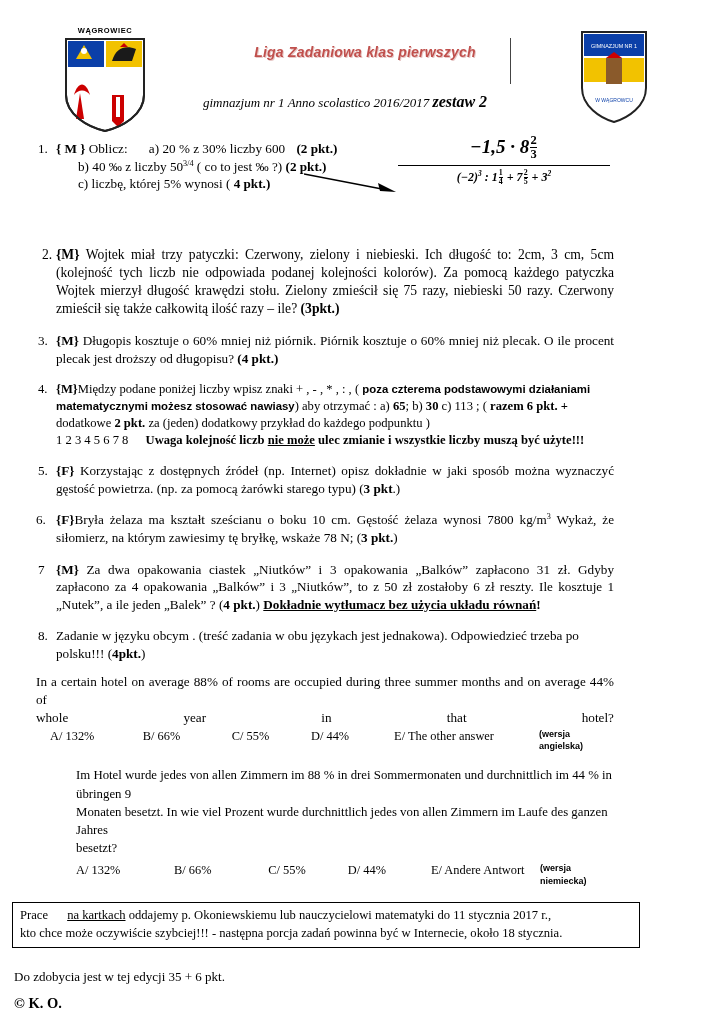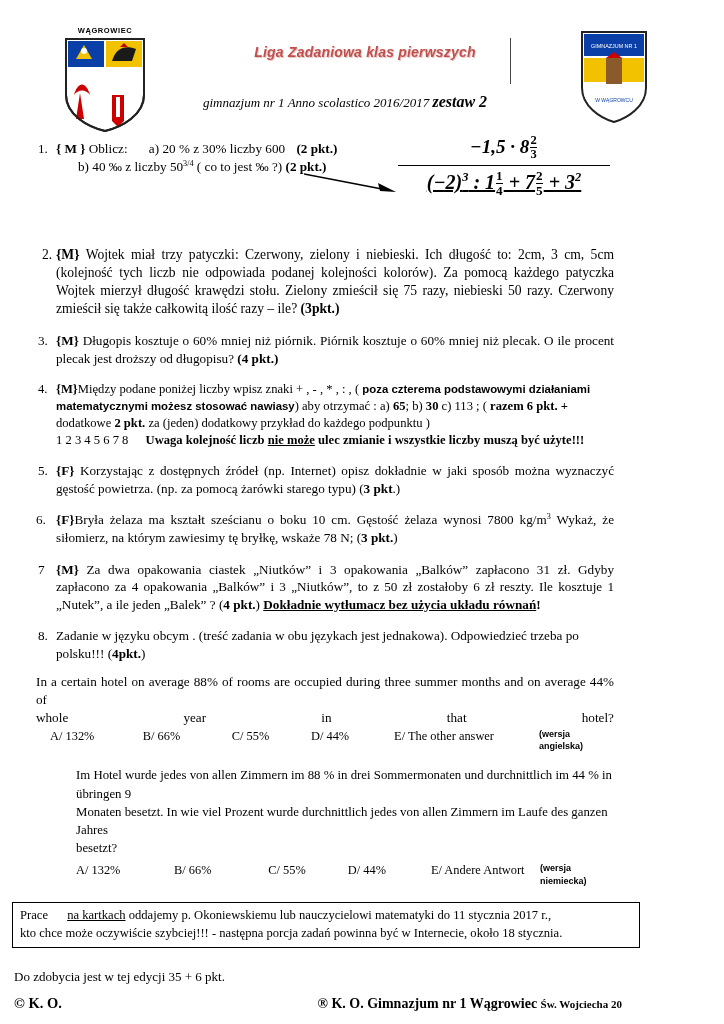--- a/index.html
+++ b/index.html
@@ -146,25 +146,24 @@
     font-size: 19px;
     font-style: italic;
     font-weight: bold;
     padding-bottom: 2px;
   }
   .formula .rule {
     border-top: 1.6px solid #000;
     margin: 2px 0 2px 0;
   }
   .formula .line2 {
-    font-size: 20px;
+    font-size: 12px;
     font-style: italic;
     font-weight: bold;
     padding-top: 1px;
-    text-decoration: underline;
   }
   .frac {
     display: inline-block;
     vertical-align: -0.42em;
     text-align: center;
     font-size: 0.66em;
     line-height: 1.02;
     font-style: normal;
     margin: 0 1px;
   }
@@ -324,20 +323,24 @@
       <span class="num">1.</span>
       <div class="body" style="width:420px;">
         <span class="tag big-m">{ M }</span>
         <span>Oblicz:</span>
         <span style="margin-left:18px;">a) 20 % z 30% liczby 600</span>
         <span style="margin-left:8px;"><b>(2 pkt.)</b></span>
         <span class="sub">
           <span>b) 40 ‰ z liczby 50</span><sup class="exp">3/4</sup>
           <span>( co to jest ‰ ?)</span>
           <b>(2 pkt.)</b>
+        </span>
+        <span class="sub">
+          <span>c) liczbę, której 5% wynosi (</span>
+          <b>4 pkt.)</b>
         </span>
       </div>
 
       <svg class="arrow-svg" width="92" height="26" viewBox="0 0 92 26">
         <line x1="0" y1="4" x2="78" y2="19" stroke="#000" stroke-width="1.6"></line>
         <polygon points="92,22 74,13 76,21" fill="#000"></polygon>
       </svg>
 
       <div class="formula">
         <div class="line1">
@@ -464,19 +467,15 @@
       <span class="u" style="margin-left:16px;">na  kartkach</span>
       <span>oddajemy p. Okoniewskiemu lub nauczycielowi matematyki do 11 stycznia 2017 r.,</span>
     </div>
     <div>kto chce może oczywiście szybciej!!! - następna porcja zadań powinna być w Internecie,  około 18 stycznia.</div>
   </div>
 
   <div class="after-box">Do zdobycia jest w tej edycji 35 + 6 pkt.</div>
 
   <div class="footer">
     <span class="left">© K. O.</span>
-    <span class="right">
-      <span>®  K. O. Gimnazjum nr 1 Wągrowiec</span>
-      <span class="small">Św. Wojciecha 20</span>
-    </span>
   </div>
 
 </div>
 
 </body></html>

